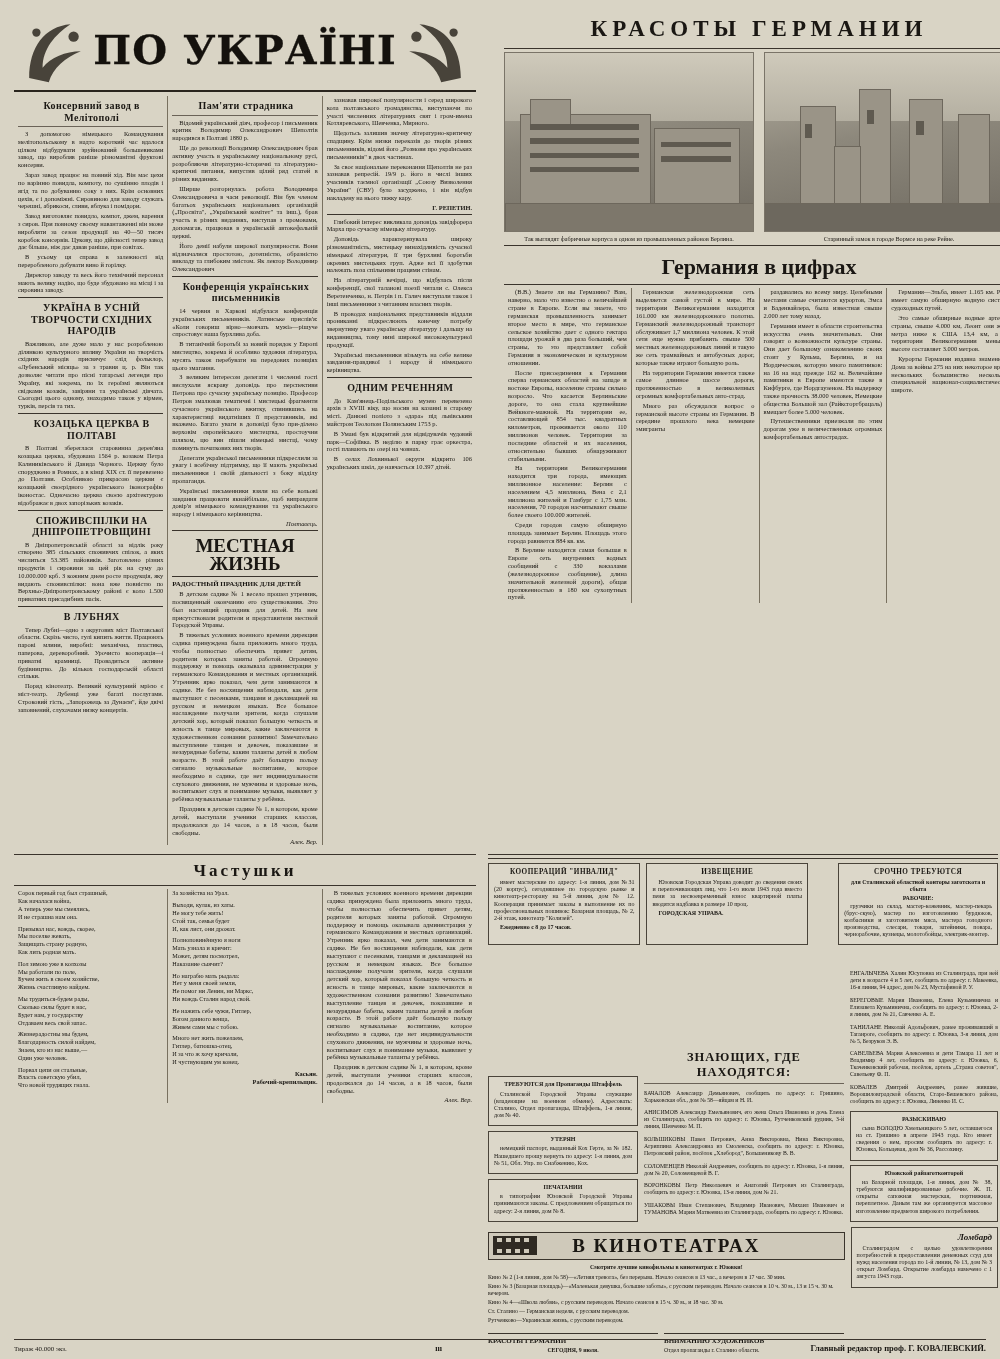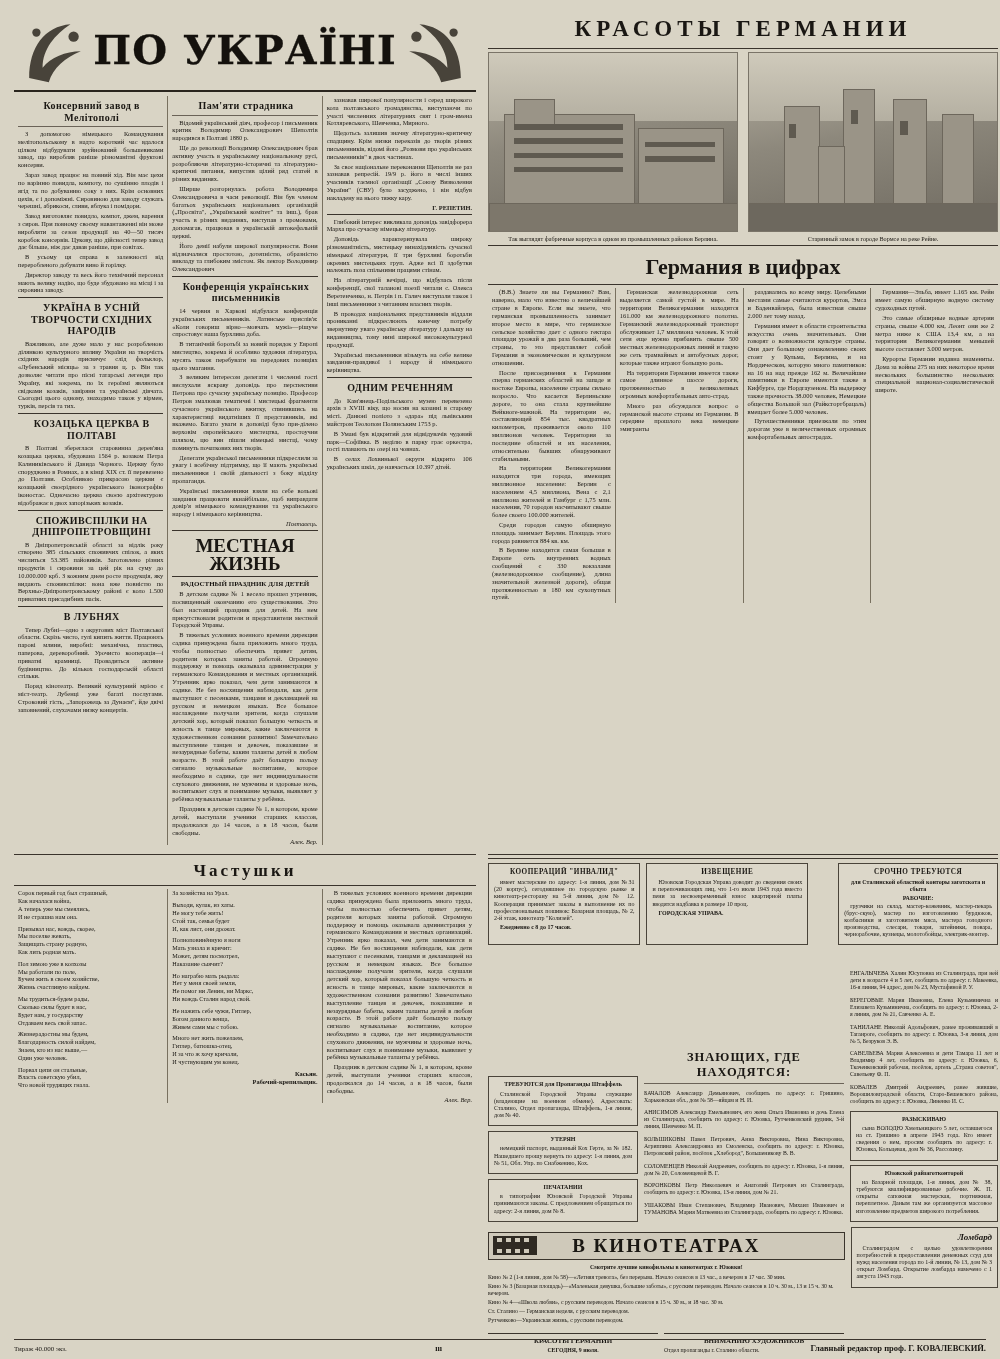--- a/index.html
+++ b/index.html
@@ -25,21 +25,21 @@
     font-size:10px;letter-spacing:.4px;
     margin:4px 0 3px 2px;line-height:1.15;
   }
   .rule{height:1px;background:#3a342c;margin:3px 0;}
   .rule.thin{height:1px;background:#6b6358;}
   .center{text-align:center;}
   .sig{text-align:right;font-style:italic;font-size:6.4px;margin-top:2px;}
   .sigb{text-align:right;font-weight:bold;font-size:6.4px;margin-top:1px;}
 
   
-  .top{display:flex;gap:0;}
+  .top{display:flex;gap:16px;}
   .left-top{width:462px;}
   .right-top{width:510px;margin-left:12px;}
 
   .masthead{
     position:relative;
     border:0;
     height:78px;
     display:flex;align-items:center;justify-content:center;
     margin-bottom:2px;
   }
@@ -155,21 +155,21 @@
     display:flex;justify-content:space-between;align-items:flex-end;
     font-size:7px;
     border-top:1px solid #3a342c;padding-top:3px;
   }
   .footer .mid{font-weight:bold;font-size:8px;}
   .footer .right{font-weight:bold;font-size:8.5px;}
 
   .small{font-size:5.8px;line-height:1.2;}
   .bold{font-weight:bold;}
   .it{font-style:italic;}
-  .hsub{text-align:center;font-weight:bold;font-size:7px;margin:3px 0 2px;}
+  .hsub{text-align:left;font-weight:bold;font-size:7px;margin:3px 0 2px;}
 </style>
 </head>
 <body>
 
 <div class="page">
 
   <div class="top">
 
     <div class="left-top">
       <div class="masthead">

